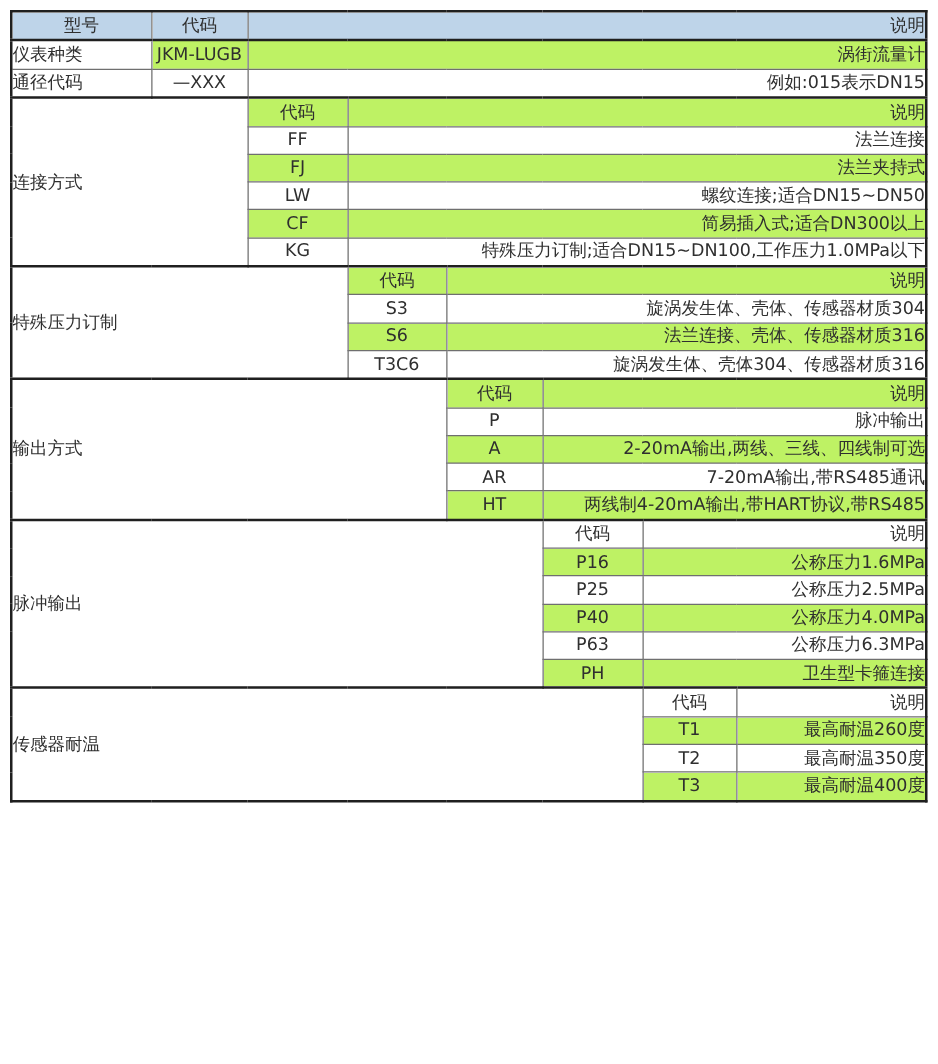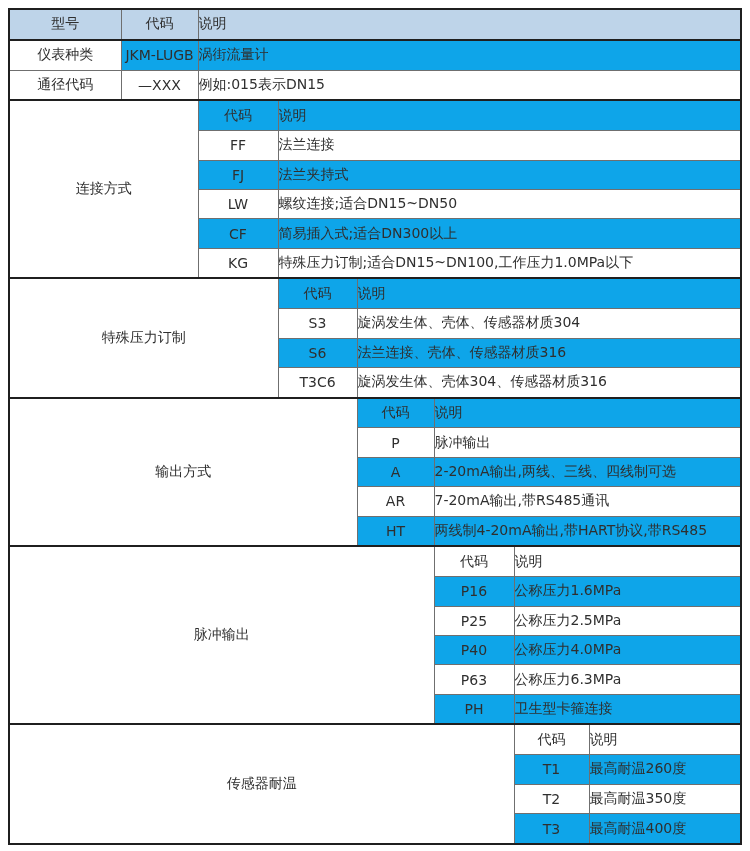--- a/index.html
+++ b/index.html
@@ -1,32 +1,32 @@
 <!DOCTYPE html>
 <html><head>
 <meta charset="utf-8">
 <style>
   html,body{margin:0;padding:0;background:#ffffff;}
   body{width:750px;height:851px;position:relative;font-family:"DejaVu Sans","Liberation Sans",sans-serif;}
   table.spec{
-    position:absolute;left:8px;top:8px;width:734px;height:837px;
+    position:absolute;left:8px;top:8px;width:734px;height:634px;
     border-collapse:collapse;table-layout:fixed;
     font-size:14px;color:#2f2f2f;
     border:2px solid #1f1f1f;
     background:#ffffff;
   }
   table.spec td{
     border:1px solid #6f6f6f;
     padding:0;overflow:hidden;white-space:nowrap;
     vertical-align:middle;
   }
   td.ctr{text-align:center;}
-  td.desc{text-align:left;padding-left:10px;margin-left:22px;}
-  td.lab{text-align:center;background:#ffffff;}
-  .b{background:#0ea5e9;}
+  td.desc{text-align:right;padding-left:10px;margin-left:22px;}
+  td.lab{text-align:left;background:#ffffff;}
+  .b{background:#bef264;}
   tr.hdr td{background:#bed4e9;border-bottom:2px solid #1f1f1f;font-weight:normal;}
   tr.sec td{border-top:2px solid #1f1f1f;}
 </style>
 </head>
 <body>
 
 <table class="spec">
   <colgroup>
     <col style="width:112px">
       <col style="width:77px">

